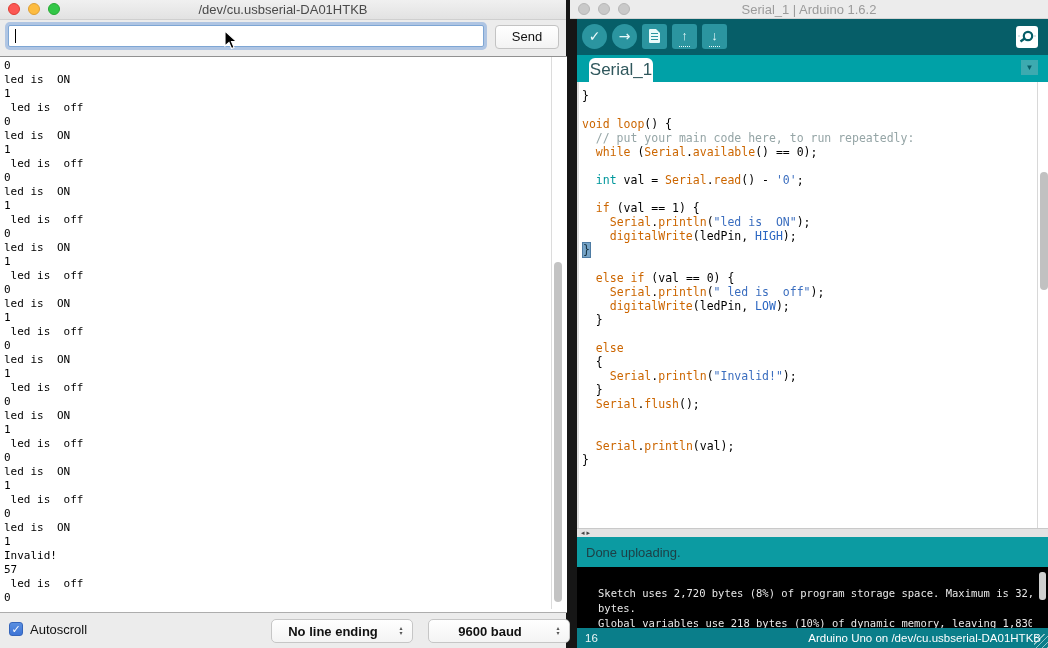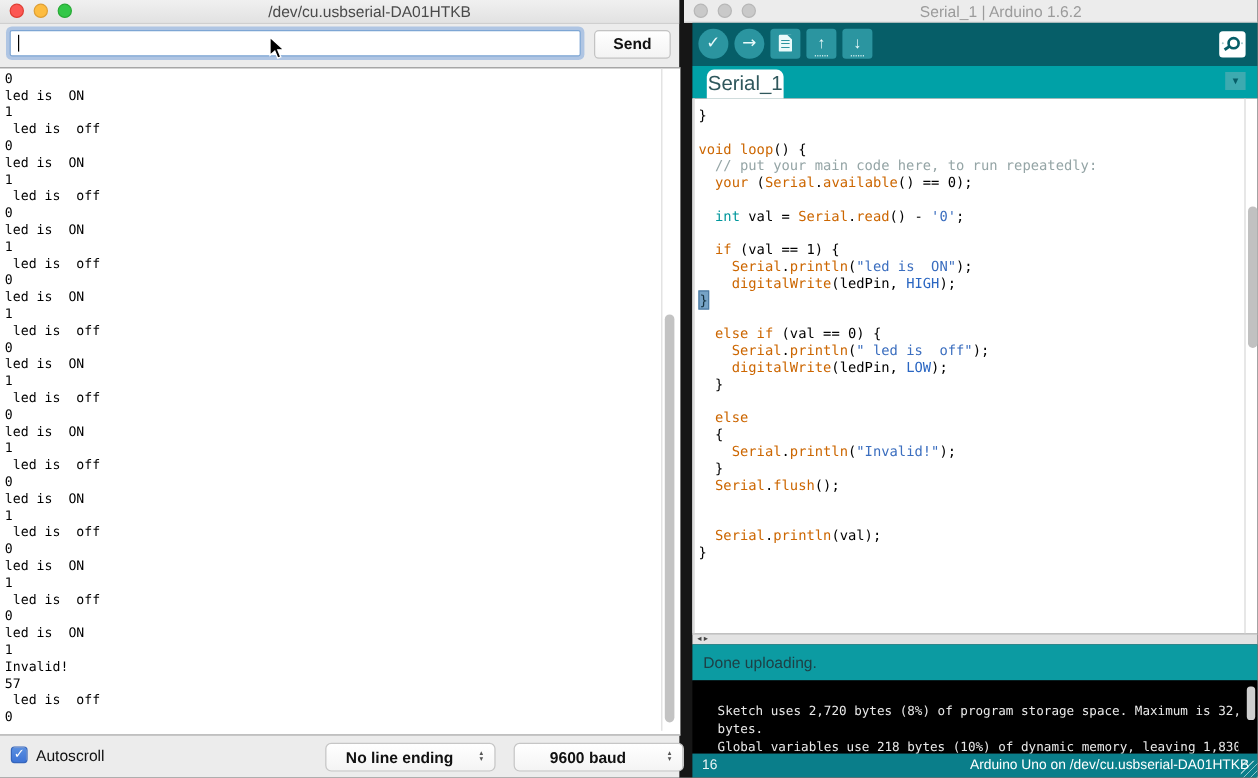--- a/index.html
+++ b/index.html
@@ -9,26 +9,26 @@
 
   
   #win-left{left:0;top:0;width:566px;height:648px;background:#ececec;}
   #win-left .titlebar{left:0;top:0;width:566px;height:19px;background:linear-gradient(#f0f0f0,#e2e2e2);
       border-bottom:1px solid #cfcfcf;}
   .tl{width:12px;height:12px;border-radius:50%;top:3px;}
   .tl.red{left:8px;background:#fc5753;border:1px solid #df3e33;box-sizing:border-box;}
   .tl.yellow{left:28px;background:#fdbc40;border:1px solid #de9f34;box-sizing:border-box;}
   .tl.green{left:48px;background:#33c748;border:1px solid #27aa35;box-sizing:border-box;}
   .tl.gray{background:#c9c9c9;border:1px solid #b7b7b7;box-sizing:border-box;}
-  .win-title{left:0;top:2px;width:100%;text-align:center;font-size:13px;color:#4a4a4a;padding-left:25px;}
+  .win-title{left:0;top:2px;width:100%;text-align:center;font-size:13px;color:#4a4a4a;}
   #send-input{left:8px;top:25px;width:474px;height:20px;background:#fff;border:1px solid #7ea6d4;
       border-radius:2px;box-shadow:0 0 0 3px rgba(125,165,220,.55);}
   #caret{left:6px;top:3px;width:1px;height:14px;background:#000;}
   #send-btn{left:495px;top:25px;width:62px;height:22px;background:linear-gradient(#fff,#f3f3f3);
-      border:1px solid #c3c3c3;border-radius:4px;text-align:center;font-size:13px;color:#111;line-height:21px;font-weight:bold;}
+      border:1px solid #c3c3c3;border-radius:4px;text-align:center;font-size:13px;color:#111;line-height:21px;}
   #serial-out{left:0;top:56px;width:563px;height:553px;background:#fff;border-top:1px solid #919191;
       border-bottom:1px solid #ababab;padding:2px 0 0 4px;margin:0;
       font-family:"DejaVu Sans Mono",monospace;font-size:11px;line-height:14px;color:#000;
       white-space:pre;overflow:hidden;}
   #out-track{left:551px;top:57px;width:1px;height:552px;background:#dcdcdc;}
   #out-thumb{left:554px;top:262px;width:8px;height:340px;background:#c3c3c3;border-radius:4px;}
   #bottom-bar{left:0;top:612px;width:566px;height:36px;background:#ececec;border-top:1px solid #adadad;box-sizing:border-box;}
   #autoscroll-box{left:9px;top:622px;width:14px;height:14px;background:linear-gradient(#5a8fe0,#3e74d6);
       border:1px solid #3565bb;border-radius:3px;box-sizing:border-box;color:#fff;font-size:11px;
       line-height:12px;text-align:center;}
@@ -209,21 +209,21 @@
       <div class="abs" id="tab-serial1">Serial_1</div>
       <div class="abs" id="tab-dd"><span>▼</span></div>
     </div>
 
     <div class="abs" id="editor">
       <div id="code-text">
           <div class="code-line"><span class="tok-p">}</span></div>
           <div class="code-line">&nbsp;</div>
           <div class="code-line"><span class="tok-k">void</span><span class="tok-p"> </span><span class="tok-k">loop</span><span class="tok-p">() {</span></div>
           <div class="code-line"><span class="tok-c">  // put your main code here, to run repeatedly:</span></div>
-          <div class="code-line"><span class="tok-p">  </span><span class="tok-k">your</span><span class="tok-p"> (</span><span class="tok-k">Serial</span><span class="tok-p">.</span><span class="tok-k">available</span><span class="tok-p">() == 0);</span></div>
+          <div class="code-line"><span class="tok-p">  </span><span class="tok-k">while</span><span class="tok-p"> (</span><span class="tok-k">Serial</span><span class="tok-p">.</span><span class="tok-k">available</span><span class="tok-p">() == 0);</span></div>
           <div class="code-line">&nbsp;</div>
           <div class="code-line"><span class="tok-p">  </span><span class="tok-t">int</span><span class="tok-p"> val = </span><span class="tok-k">Serial</span><span class="tok-p">.</span><span class="tok-k">read</span><span class="tok-p">() - </span><span class="tok-s">'0'</span><span class="tok-p">;</span></div>
           <div class="code-line">&nbsp;</div>
           <div class="code-line"><span class="tok-p">  </span><span class="tok-k">if</span><span class="tok-p"> (val == 1) {</span></div>
           <div class="code-line"><span class="tok-p">    </span><span class="tok-k">Serial</span><span class="tok-p">.</span><span class="tok-k">println</span><span class="tok-p">(</span><span class="tok-s">"led is  ON"</span><span class="tok-p">);</span></div>
           <div class="code-line"><span class="tok-p">    </span><span class="tok-k">digitalWrite</span><span class="tok-p">(ledPin, </span><span class="tok-l">HIGH</span><span class="tok-p">);</span></div>
           <div class="code-line"><span class="tok-h">}</span></div>
           <div class="code-line">&nbsp;</div>
           <div class="code-line"><span class="tok-p">  </span><span class="tok-k">else</span><span class="tok-p"> </span><span class="tok-k">if</span><span class="tok-p"> (val == 0) {</span></div>
           <div class="code-line"><span class="tok-p">    </span><span class="tok-k">Serial</span><span class="tok-p">.</span><span class="tok-k">println</span><span class="tok-p">(</span><span class="tok-s">" led is  off"</span><span class="tok-p">);</span></div>

